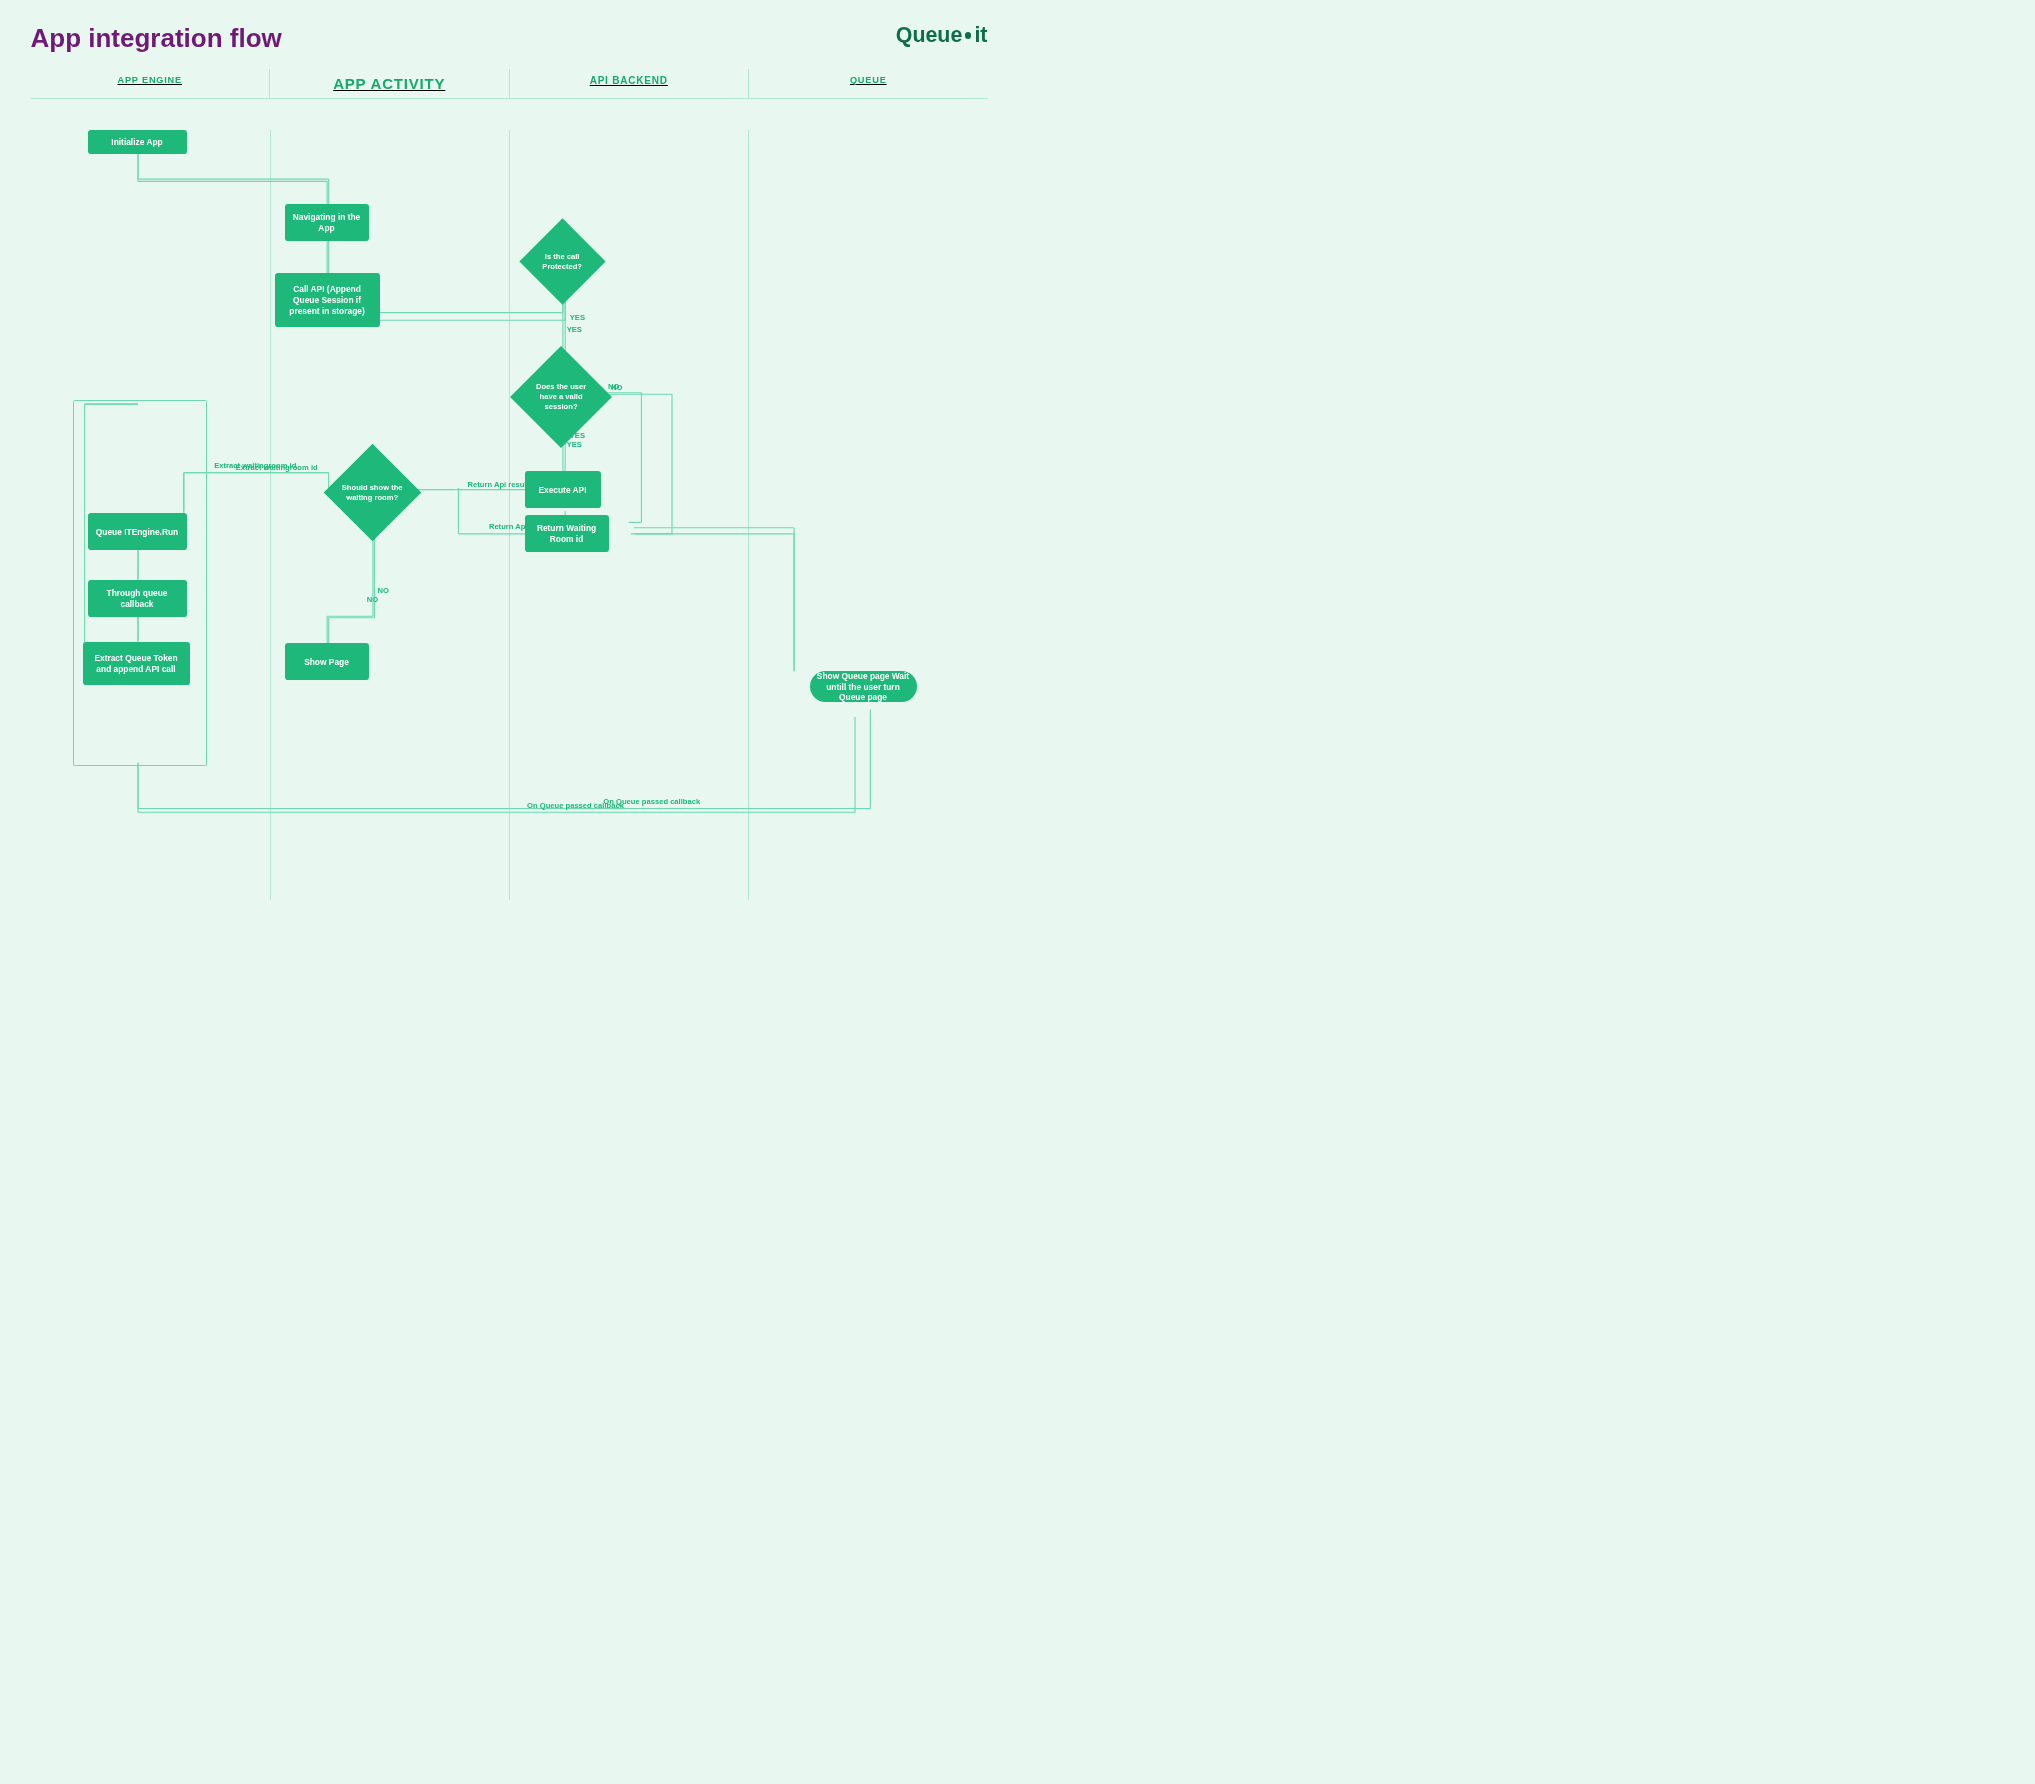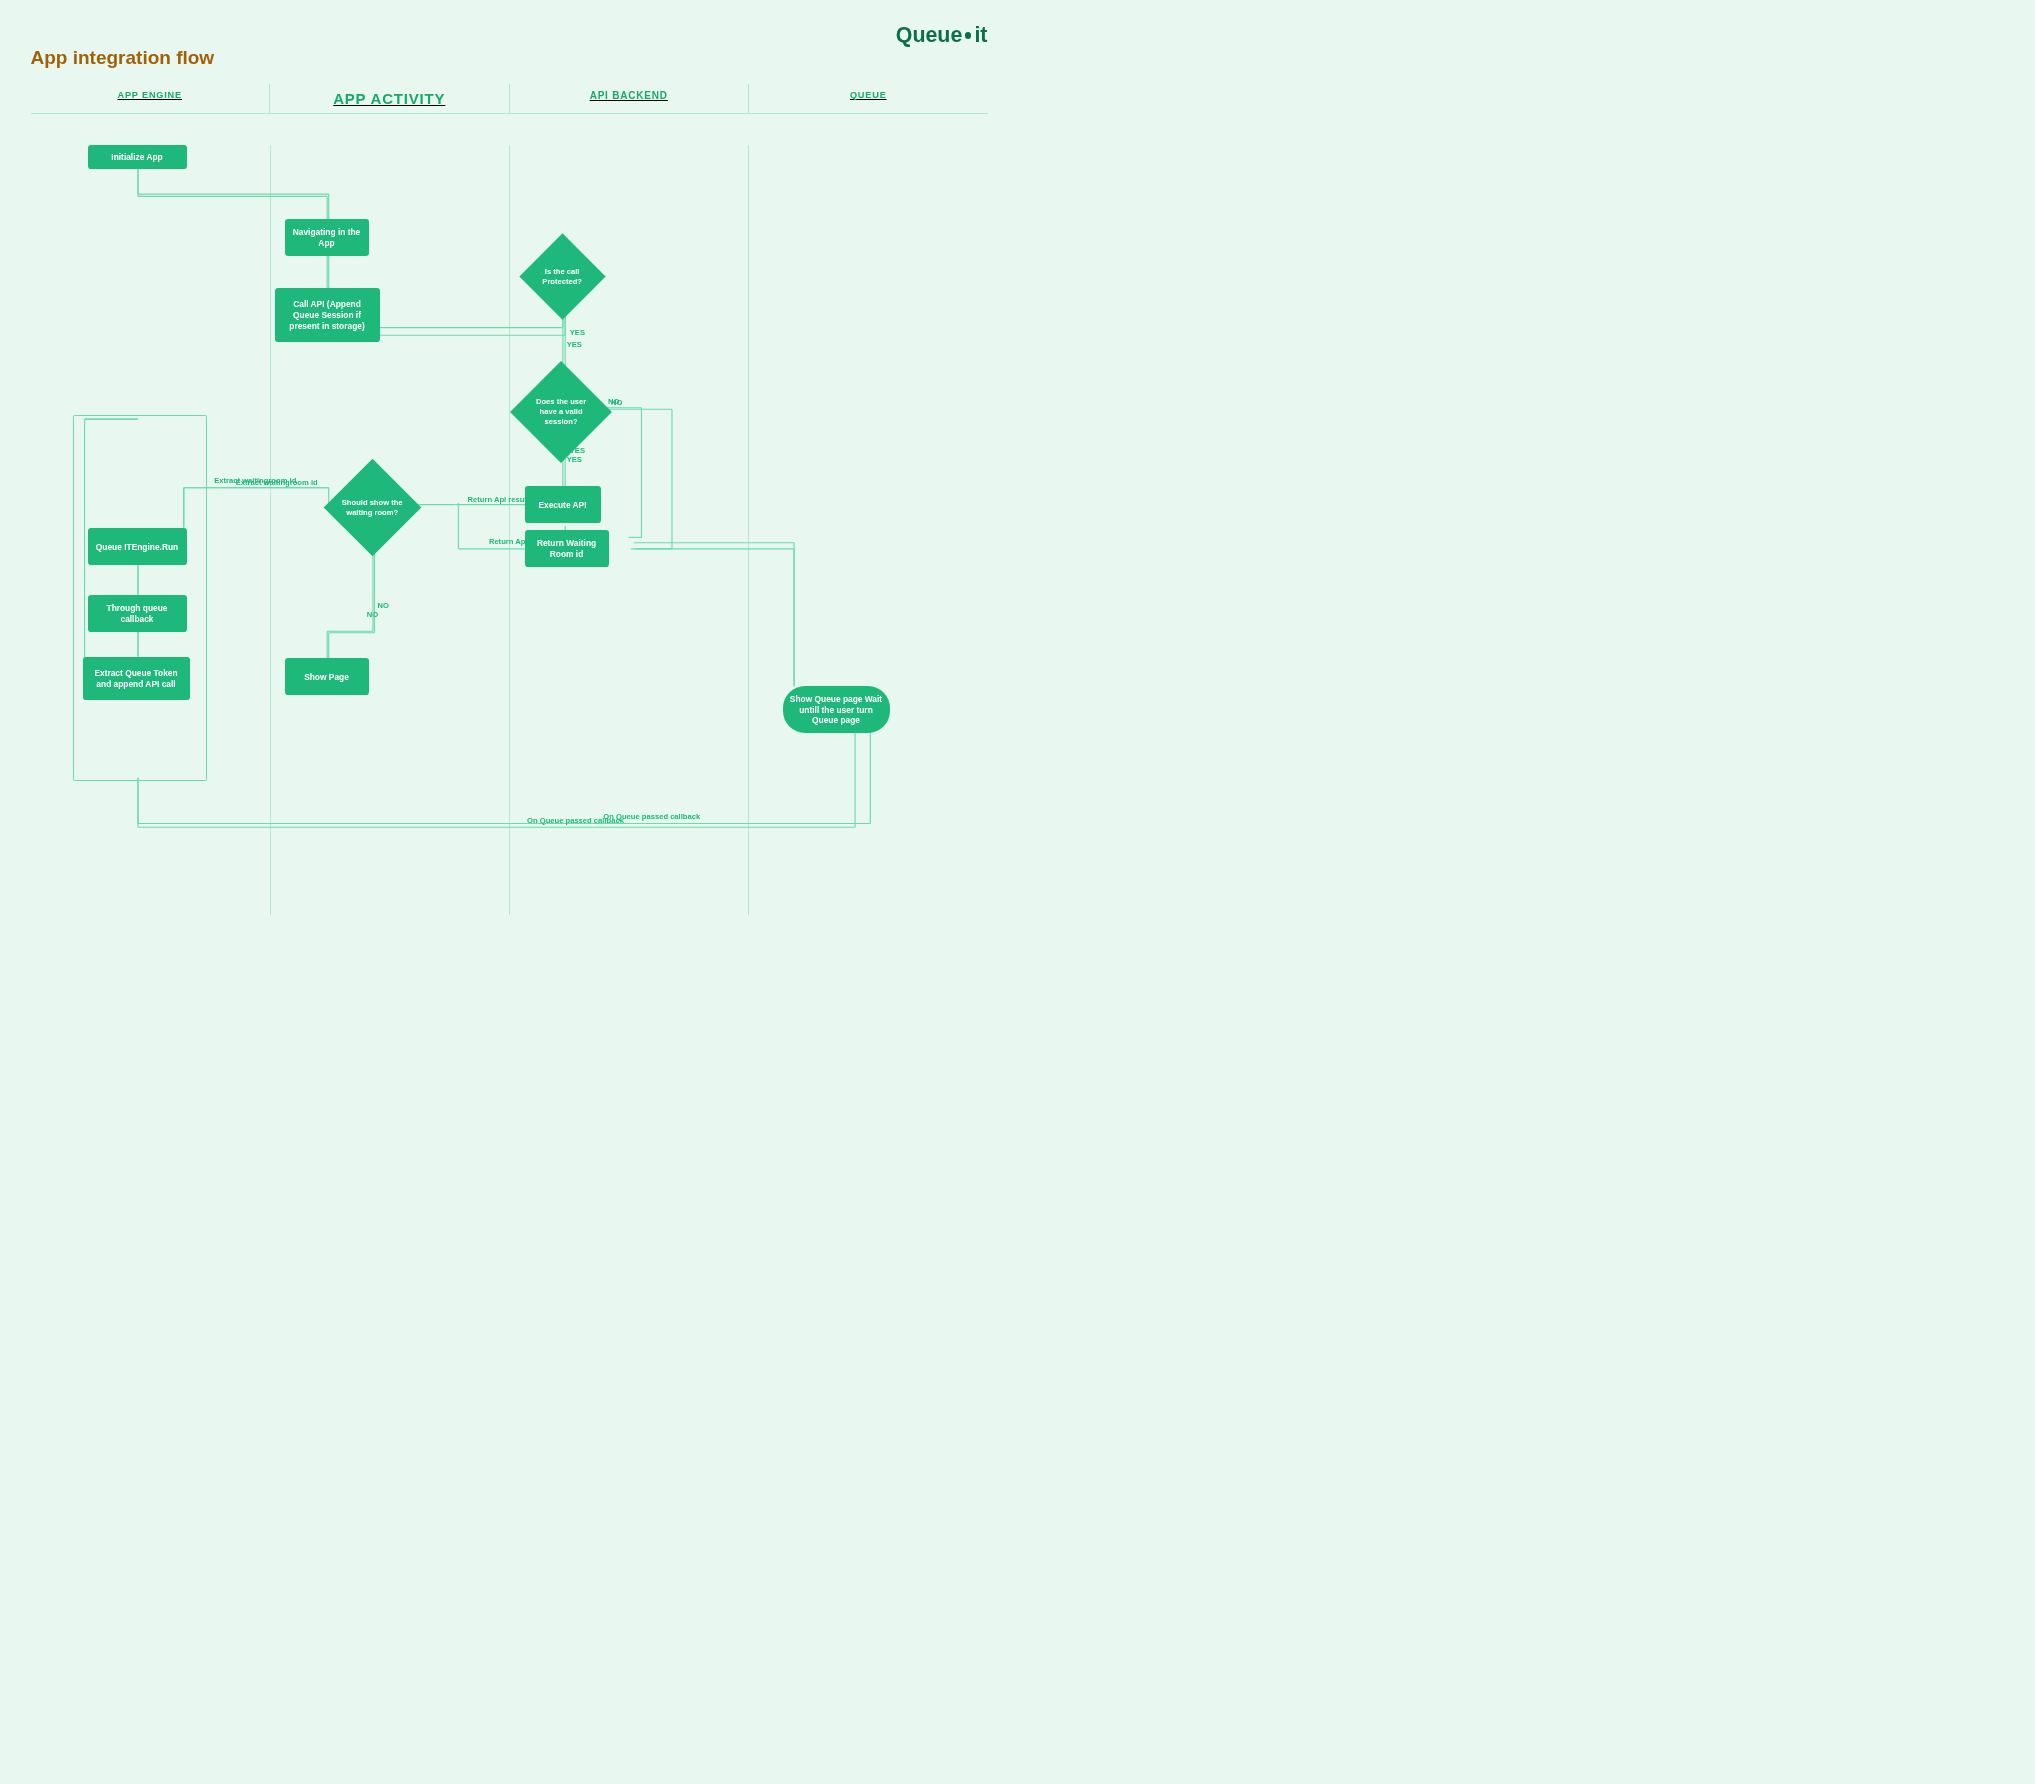--- a/index.html
+++ b/index.html
@@ -17,24 +17,23 @@
       background: #e8f8f0;
       padding: 23px 30.5px;
     }
     .header {
       display: flex;
       justify-content: space-between;
       align-items: flex-start;
       margin-bottom: 15.3px;
     }
     .title {
-      font-size: 19px;
+      font-size: 26px;
       font-weight: 800;
-      color: #a16207;
-      margin-top: 24px;
+      color: #701a75;
     }
     .logo {
       font-size: 21.4px;
       font-weight: 800;
       color: #0d6e4e;
       display: flex;
       align-items: center;
       gap: 1.5px;
     }
     .logo-dot {
@@ -327,21 +326,21 @@
     </div>
 
     <div class="box" style="left:52px; top:543px; width:107px; height:43px;">
       <span>Extract Queue Token and append API call</span>
     </div>
 
     <div class="box" style="left:254px; top:544px; width:84px; height:37px;">
       <span>Show Page</span>
     </div>
 
-    <div class="box" style="left:752px; top:572px; width:107px; height:47px;border-radius:22px;">
+    <div class="box" style="left:779px; top:572px; width:107px; height:31px;border-radius:22px;">
       <span>Show Queue page Wait untill the user turn Queue page</span>
     </div>
 
     <div class="outer-rect" style="left:42px; top:301px; width:134px; height:366px;"></div>
 
   </div>
 </div>
 
 
 </body></html>

